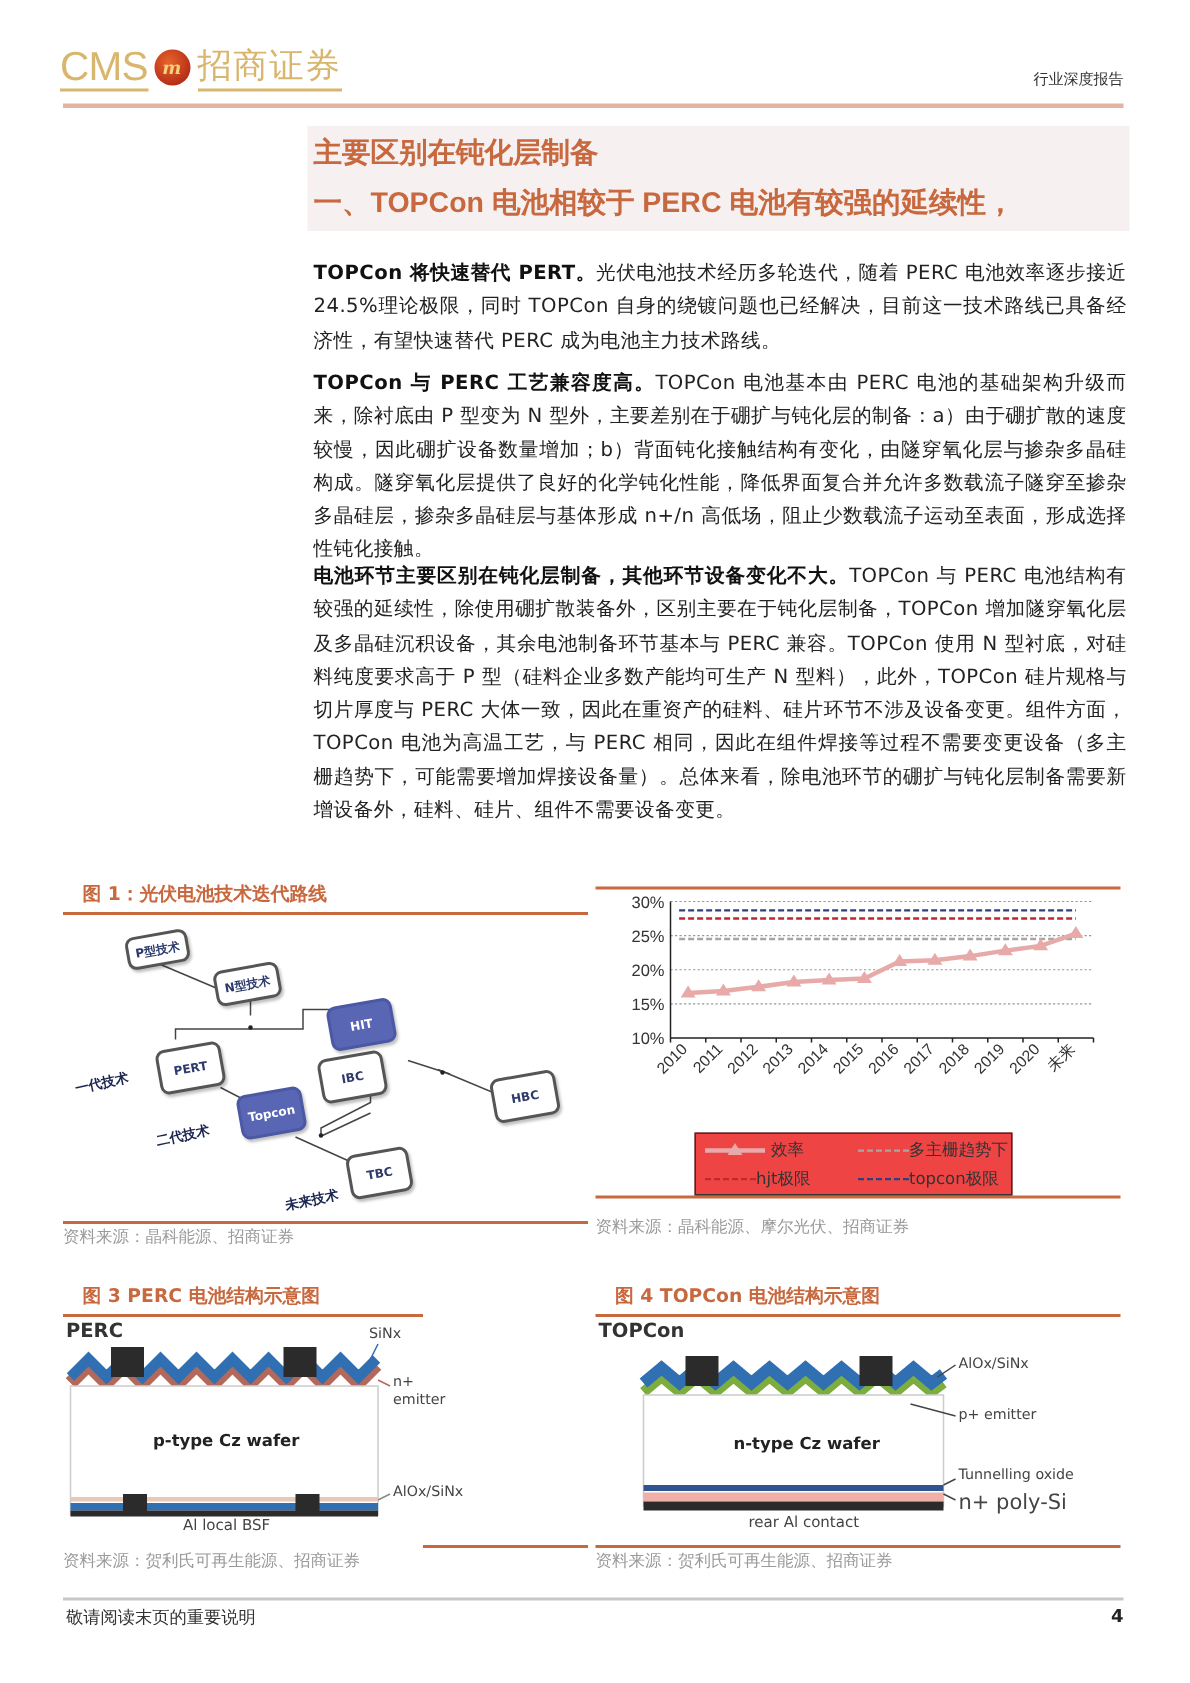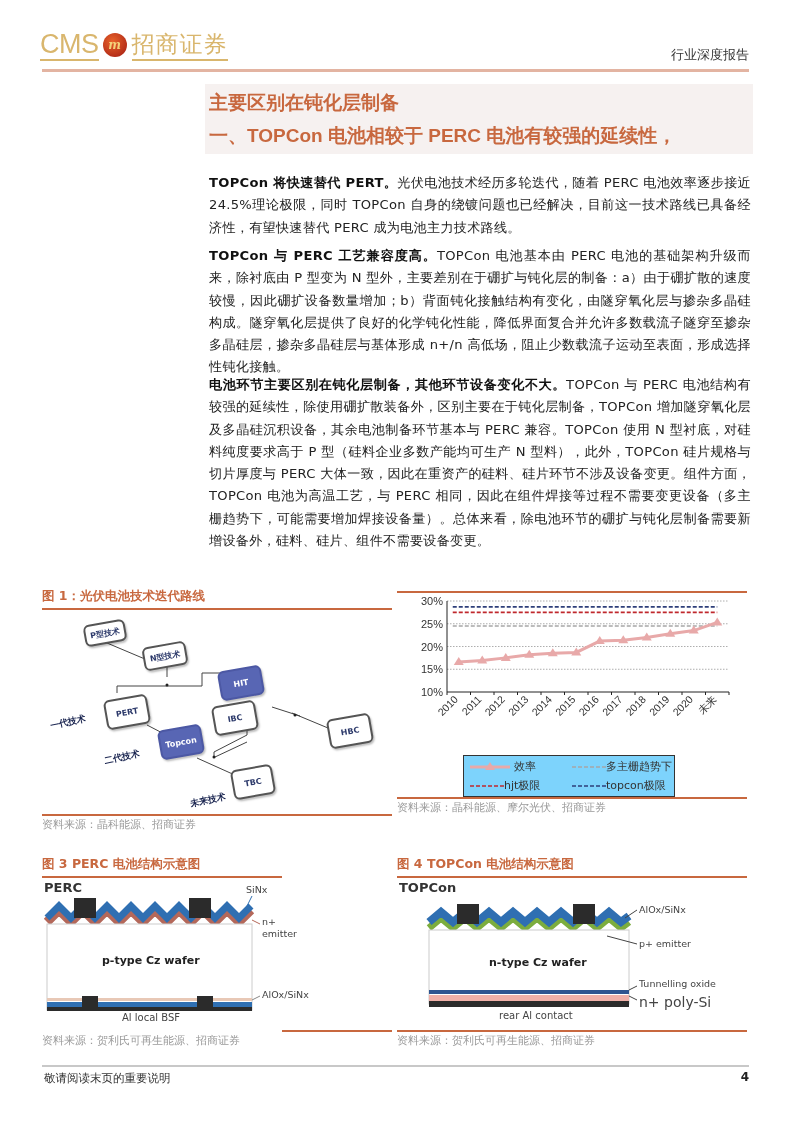--- a/index.html
+++ b/index.html
@@ -4,45 +4,45 @@
 <style>
   * { box-sizing: border-box; margin: 0; padding: 0; }
   body { width: 793px; height: 1122px; background: #ffffff; position: relative; font-family: "DejaVu Sans", sans-serif; color: #222; overflow: hidden; }
   .abs { position: absolute; }
 
   
   .logo { left: 40px; top: 28px; height: 34px; display: flex; align-items: center; }
   .logo-cms { font-family: "Liberation Sans", sans-serif; font-size: 27px; color: #d9b66d; letter-spacing: -0.5px; border-bottom: 2px solid #d9b66d; line-height: 30px; }
   .logo-badge { width: 24px; height: 24px; border-radius: 50%; background: radial-gradient(circle at 40% 35%, #e8632a, #a21a12); margin: 0 5px 0 4px; display: flex; align-items: center; justify-content: center; color: #f4d27a; font-weight: bold; font-size: 12px; font-style: italic; font-family: "DejaVu Serif", serif; }
   .logo-cn { font-family: "DejaVu Serif", serif; font-size: 23px; color: #d9b66d; border-bottom: 2px solid #d9b66d; line-height: 30px; letter-spacing: 1px; }
-  .header-right { right: 44px; top: 46px; font-size: 13px; color: #333; font-family: Liberation Mono, monospace; }
+  .header-right { right: 44px; top: 46px; font-size: 10px; color: #333; font-family: Liberation Mono, monospace; }
   .header-rule { left: 42px; right: 44px; top: 69px; height: 3px; background: #e3b4a2; }
 
   
   .section-band { left: 205px; top: 84px; width: 548px; height: 70px; background: #f6f1f0; padding: 2px 4px; }
   .section-title { color: #c8683f; font-weight: bold; font-size: 19px; line-height: 33px; font-family: "Liberation Sans", sans-serif; }
 
   
   .body-text { left: 209px; width: 542px; font-size: 13.1px; line-height: 22.3px; color: #222; text-align: justify; font-family: "DejaVu Sans", sans-serif; letter-spacing: 0.3px; }
   .body-text b { font-weight: bold; color: #111; }
   .p1 { top: 172px; }
   .p2 { top: 245px; }
   .p3 { top: 374px; }
 
   
-  .fig-title { font-size: 12.5px; font-weight: bold; color: #c8683f; font-family: "DejaVu Sans", sans-serif; }
+  .fig-title { font-size: 12.5px; font-weight: bold; color: #c8683f; font-family: "DejaVu Sans", sans-serif; margin-left: 13px; }
   .fig-rule { height: 2px; background: #c8683f; }
   .fig-rule-thin { height: 2px; background: #c8683f; }
   .src { font-size: 11px; color: #9a9a9a; font-family: "DejaVu Serif", serif; }
 
   .diagram-node { position: absolute; background: #fff; border: 2px solid #555; border-radius: 6px; font-size: 8px; font-weight: bold; color: #2d3a6b; display: flex; align-items: center; justify-content: center; box-shadow: 1px 2px 2px rgba(0,0,0,0.25); }
   .diagram-node.hl { background: #5866b4; color: #fff; border-color: #4c58a4; }
   .diagram-label { position: absolute; font-size: 9px; font-weight: bold; color: #1a2550; }
 
-  .legend-box { border: 1px solid #333; background: #7dd3fc; }
+  .legend-box { border: 1px solid #333; background: #ef4444; }
   .legend-item { position: absolute; font-size: 11px; color: #333; display: flex; align-items: center; }
 
   
   .footer-rule { left: 42px; right: 44px; top: 1065px; height: 2px; background: #c8c8c8; }
   .footer-left { left: 44px; top: 1071px; font-size: 11.5px; color: #333; font-family: "DejaVu Serif", serif; }
   .footer-right { right: 44px; top: 1070px; font-size: 12px; font-weight: bold; color: #222; }
 </style>
 </head>
 <body>
 
@@ -186,21 +186,21 @@
       </div>
       <div class="legend-item" style="left:108px; top:22px;">
         <svg width="34" height="10">
             <line x1="0" y1="5" x2="34" y2="5" stroke="#2e3f7a" stroke-width="1.5" stroke-dasharray="4,2"></line>
           </svg>
         <span>topcon极限</span>
       </div>
     </div>
   </div>
   <div class="fig-rule-thin" style="margin-top:8px;"></div>
-  <div class="src" style="margin-top:1px;">资料来源：晶科能源、摩尔光伏、招商证券</div>
+  <div class="src" style="margin-top:11px;">资料来源：晶科能源、摩尔光伏、招商证券</div>
 </div>
 
 <div class="abs" style="left:42px; top:856px; width:350px; height:190px;">
   <div class="fig-title">图 3 PERC 电池结构示意图</div>
   <div class="fig-rule" style="margin-top:3px; width:240px;"></div>
   <div style="position:relative; width:350px; height:150px;">
     <div style="position:absolute; left:2px; top:2px; font-weight:bold; font-size:13px; color:#333;">PERC</div>
     <svg width="350" height="150" style="position:absolute; left:0; top:0;">
       <polyline points="5,40 17,28 29,40 41,28 53,40 65,28 77,40 89,28 101,40 113,28 125,40 137,28 149,40 161,28 173,40 185,28 197,40 209,28" fill="none" stroke="#b4685a" stroke-width="9" transform="translate(0,4)"></polyline>
       <polyline points="5,40 17,28 29,40 41,28 53,40 65,28 77,40 89,28 101,40 113,28 125,40 137,28 149,40 161,28 173,40 185,28 197,40 209,28" fill="none" stroke="#2f6fb2" stroke-width="7"></polyline>

